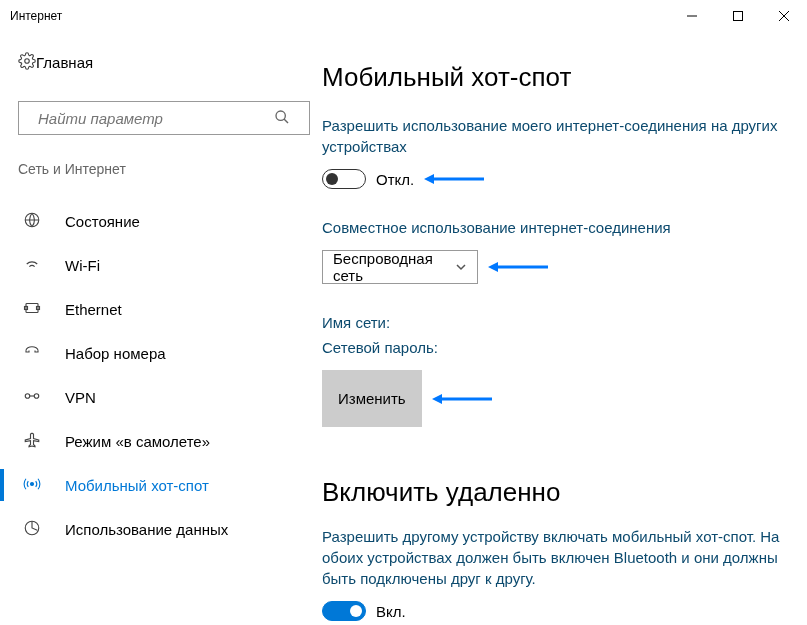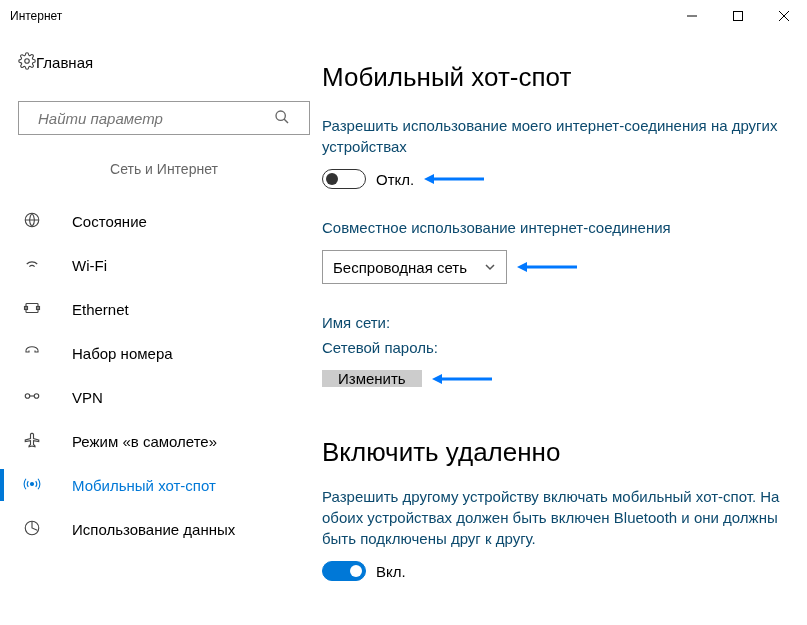--- a/index.html
+++ b/index.html
@@ -50,24 +50,23 @@
     }
     .search-box input {
       border: none; outline: none; flex: 1;
       font-size: 15px; color: #666; font-style: italic;
       background: transparent;
     }
     .search-box .sicon { color: #555; }
     .category-label {
       color: #666; font-size: 14px;
       margin-bottom: 22px;
-      text-align: center;
     }
     .nav-item {
-      display: flex; align-items: center; gap: 30px;
+      display: flex; align-items: center; gap: 23px;
       height: 44px;
       padding-left: 4px;
       font-size: 15px;
       cursor: default;
       position: relative;
     }
     .nav-item.active {
       color: #0078d7;
     }
     .nav-item.active::before {
@@ -105,30 +104,30 @@
     }
     .toggle.on {
       background: #0078d7; border-color: #0078d7;
     }
     .toggle.on .knob {
       background: #fff; left: auto; right: 3px;
     }
     .toggle-label { font-size: 15px; }
     .dropdown {
       border: 1px solid #999;
-      width: 185px; height: 34px;
+      width: 156px; height: 34px;
       display: flex; align-items: center;
       padding: 0 10px;
       justify-content: space-between;
       font-size: 15px;
     }
     .btn {
       background: #ccc;
       border: none;
-      padding: 0 16px;
+      padding: 20px 16px;
       font-size: 15px;
       cursor: default;
     }
     .arrow {
       width: 60px;
       position: relative;
     }
     .arrow svg { display: block; }
     svg { overflow: visible; }
   </style>

